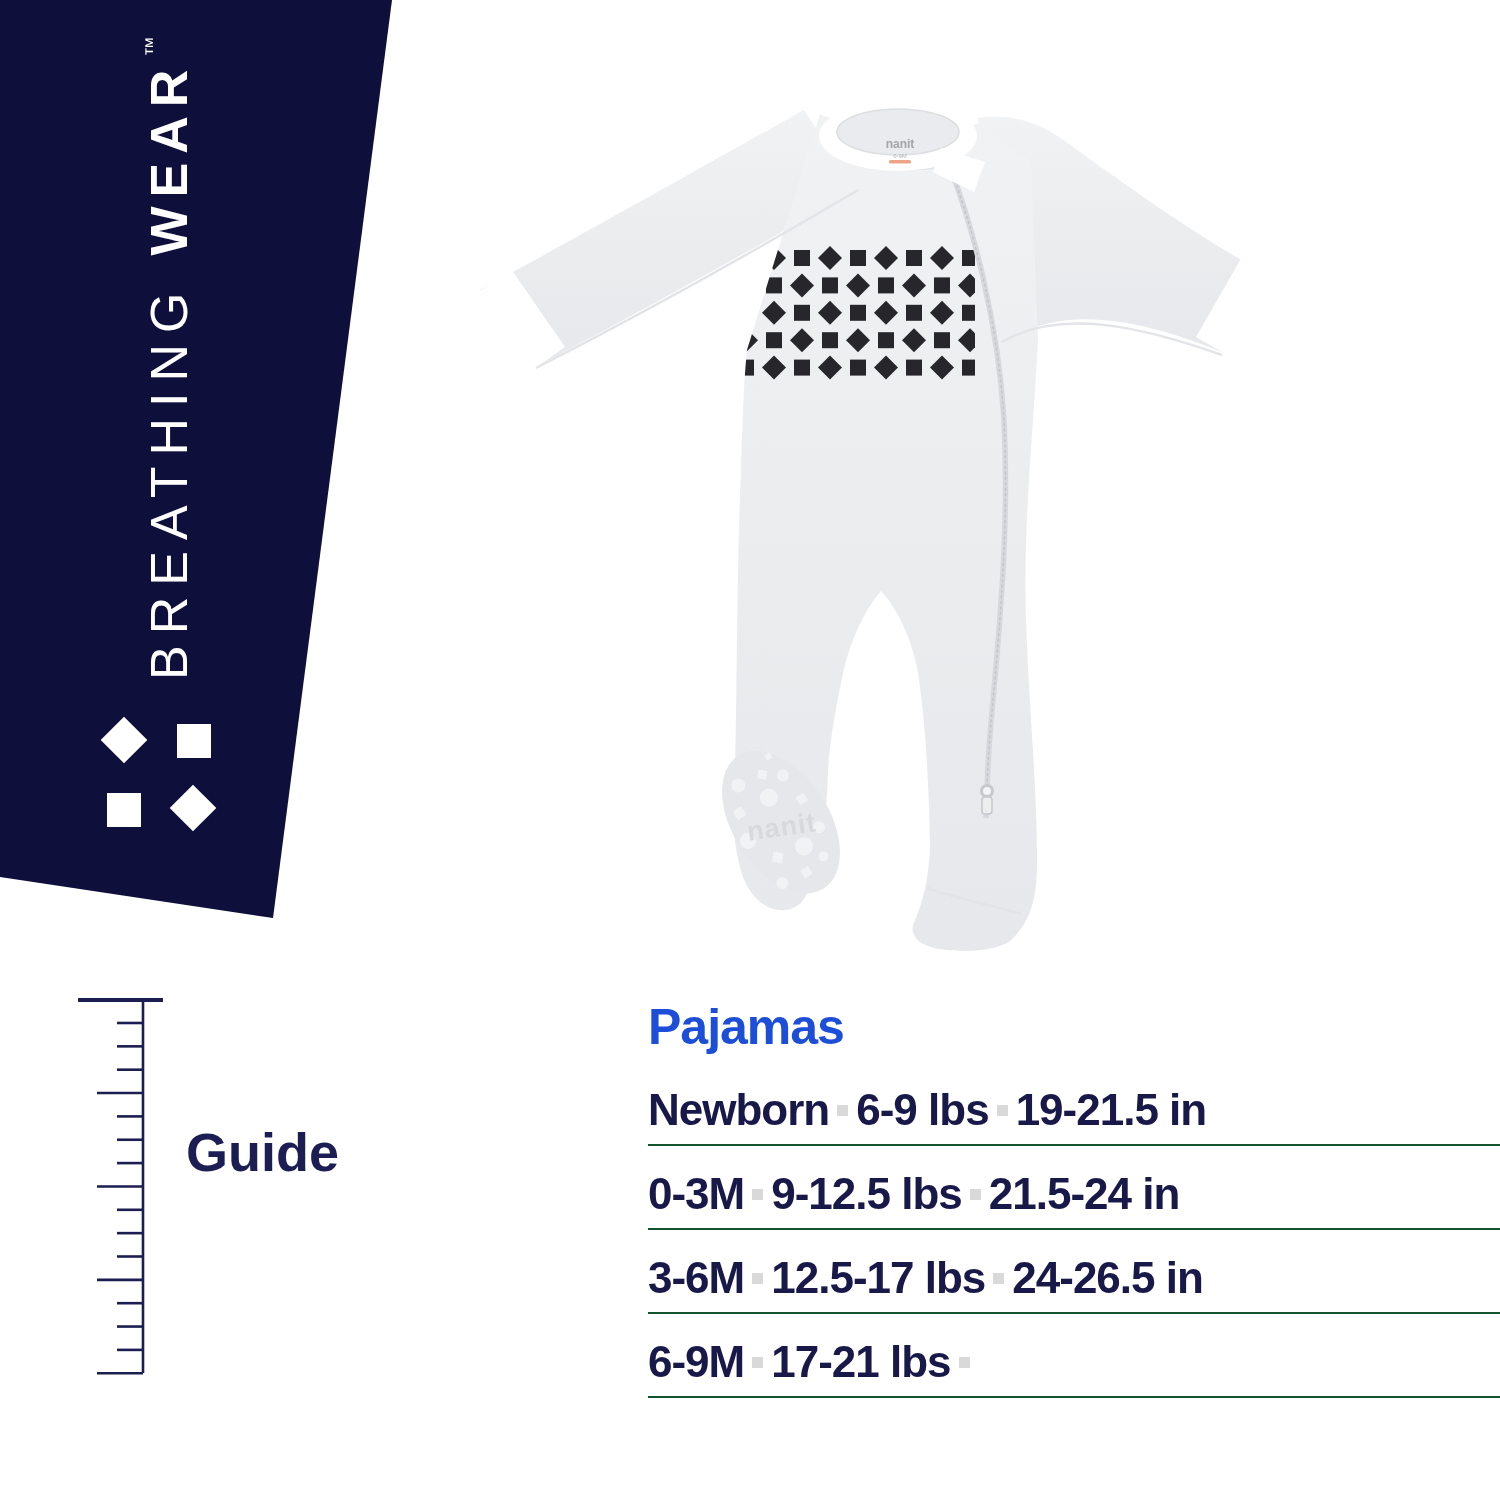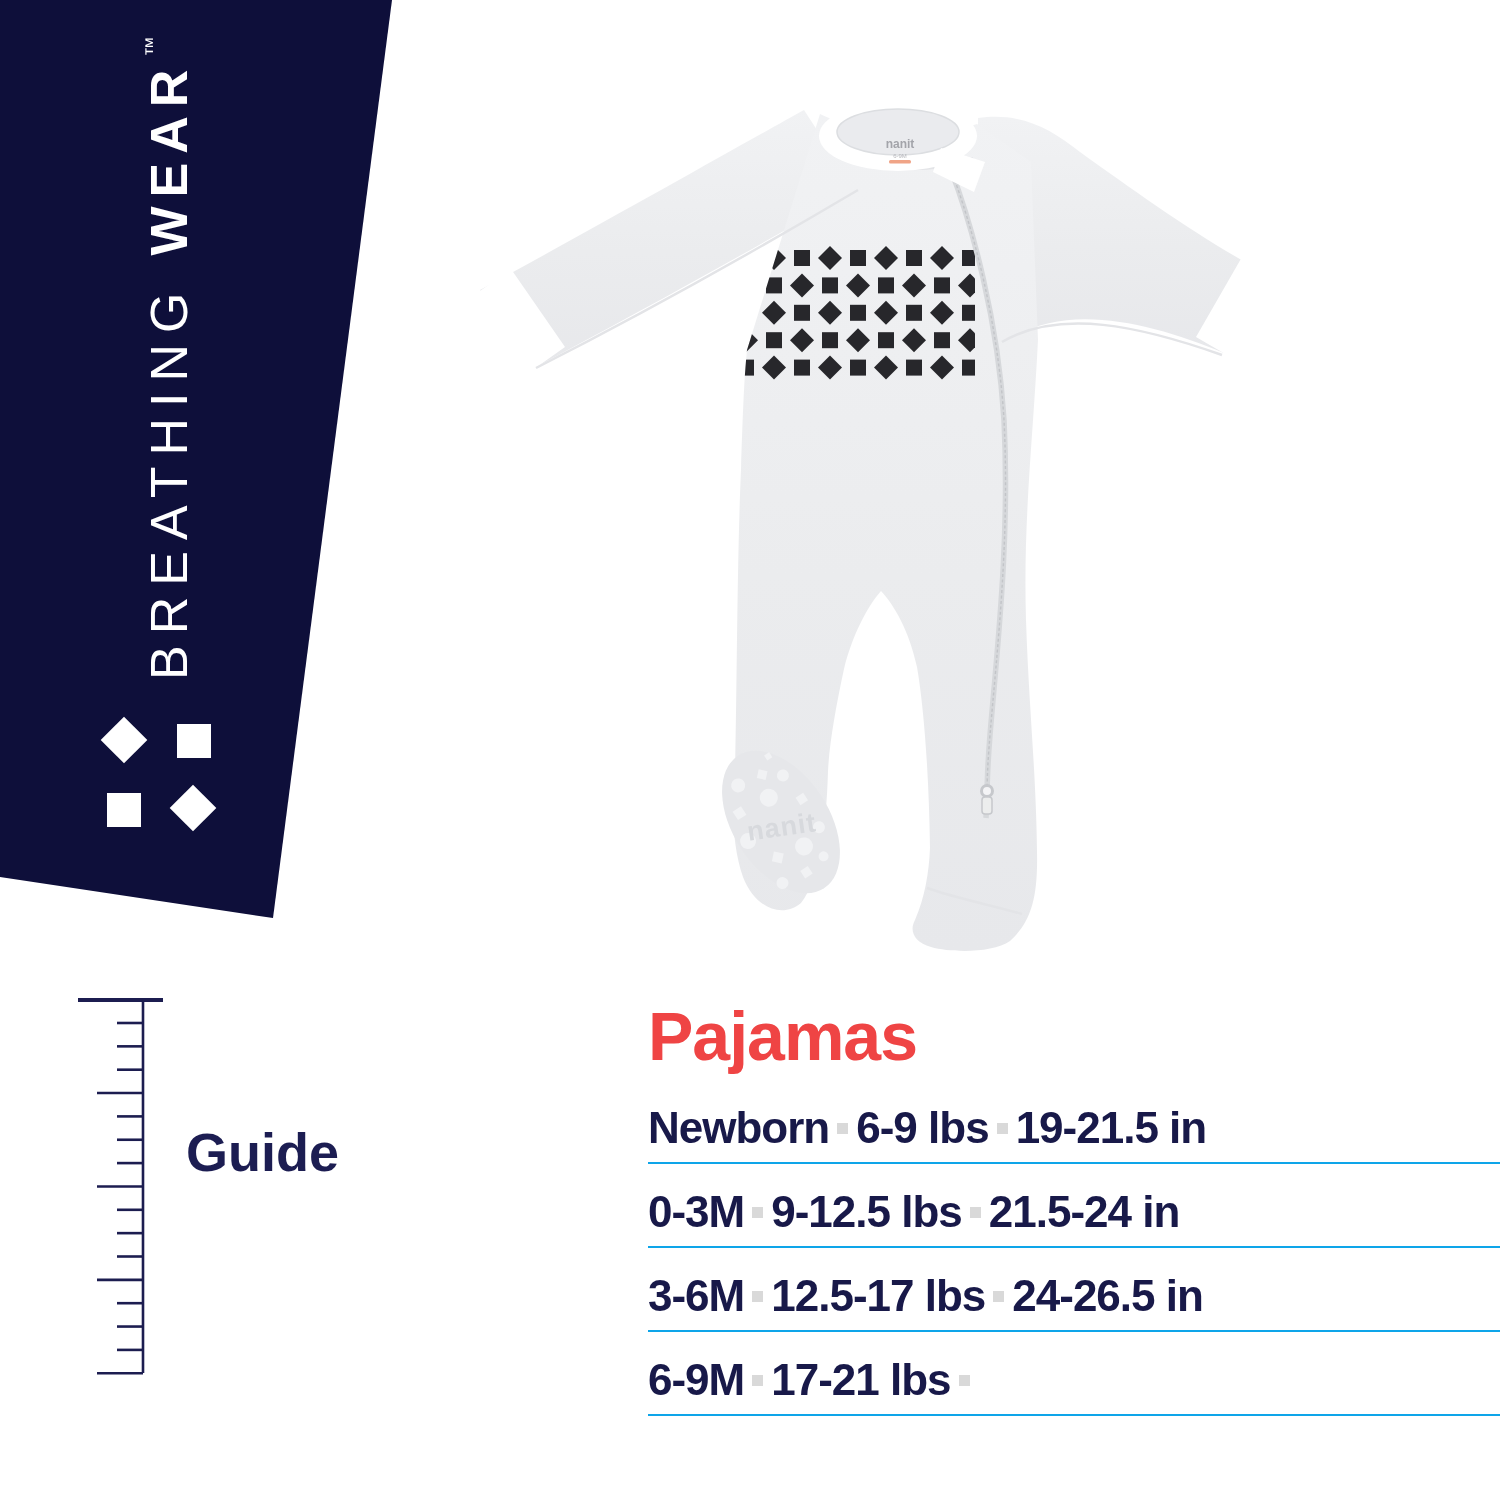--- a/index.html
+++ b/index.html
@@ -23,27 +23,27 @@
   
   .ruler-svg{position:absolute;left:70px;top:992px;}
   .size-guide{
     position:absolute;left:186px;top:1112px;
     color:#1c1d52;font-size:54px;font-weight:800;line-height:1.5;
     letter-spacing:0;
   }
   
   .size-table{position:absolute;left:648px;top:1002px;width:852px;}
   .size-table .title{
-    color:#ef4444;font-size:68px;font-weight:800;letter-spacing:-1px;
+    color:#1d4ed8;font-size:50px;font-weight:800;letter-spacing:-1px;
     margin:0 11px 0 0;line-height:1.0;
   }
   .rows{margin-top:30px;}
   .trow{
     display:flex;align-items:center;gap:4px;
-    padding:26px 0 12px 0;border-bottom:2px solid #0ea5e9;
+    padding:26px 0 12px 0;border-bottom:2px solid #14532d;
   }
   .trow:first-child{padding-top:6px;}
   .cell{color:#181949;font-size:44px;letter-spacing:-1px;line-height:1.0;white-space:nowrap;}
   .cell.size{font-weight:700;}
   .cell.val{font-weight:700;}
   .sep{width:11px;height:11px;background:#d9d9d9;flex:0 0 auto;margin:0 4px;}
 </style>
 </head>
 <body>
 

